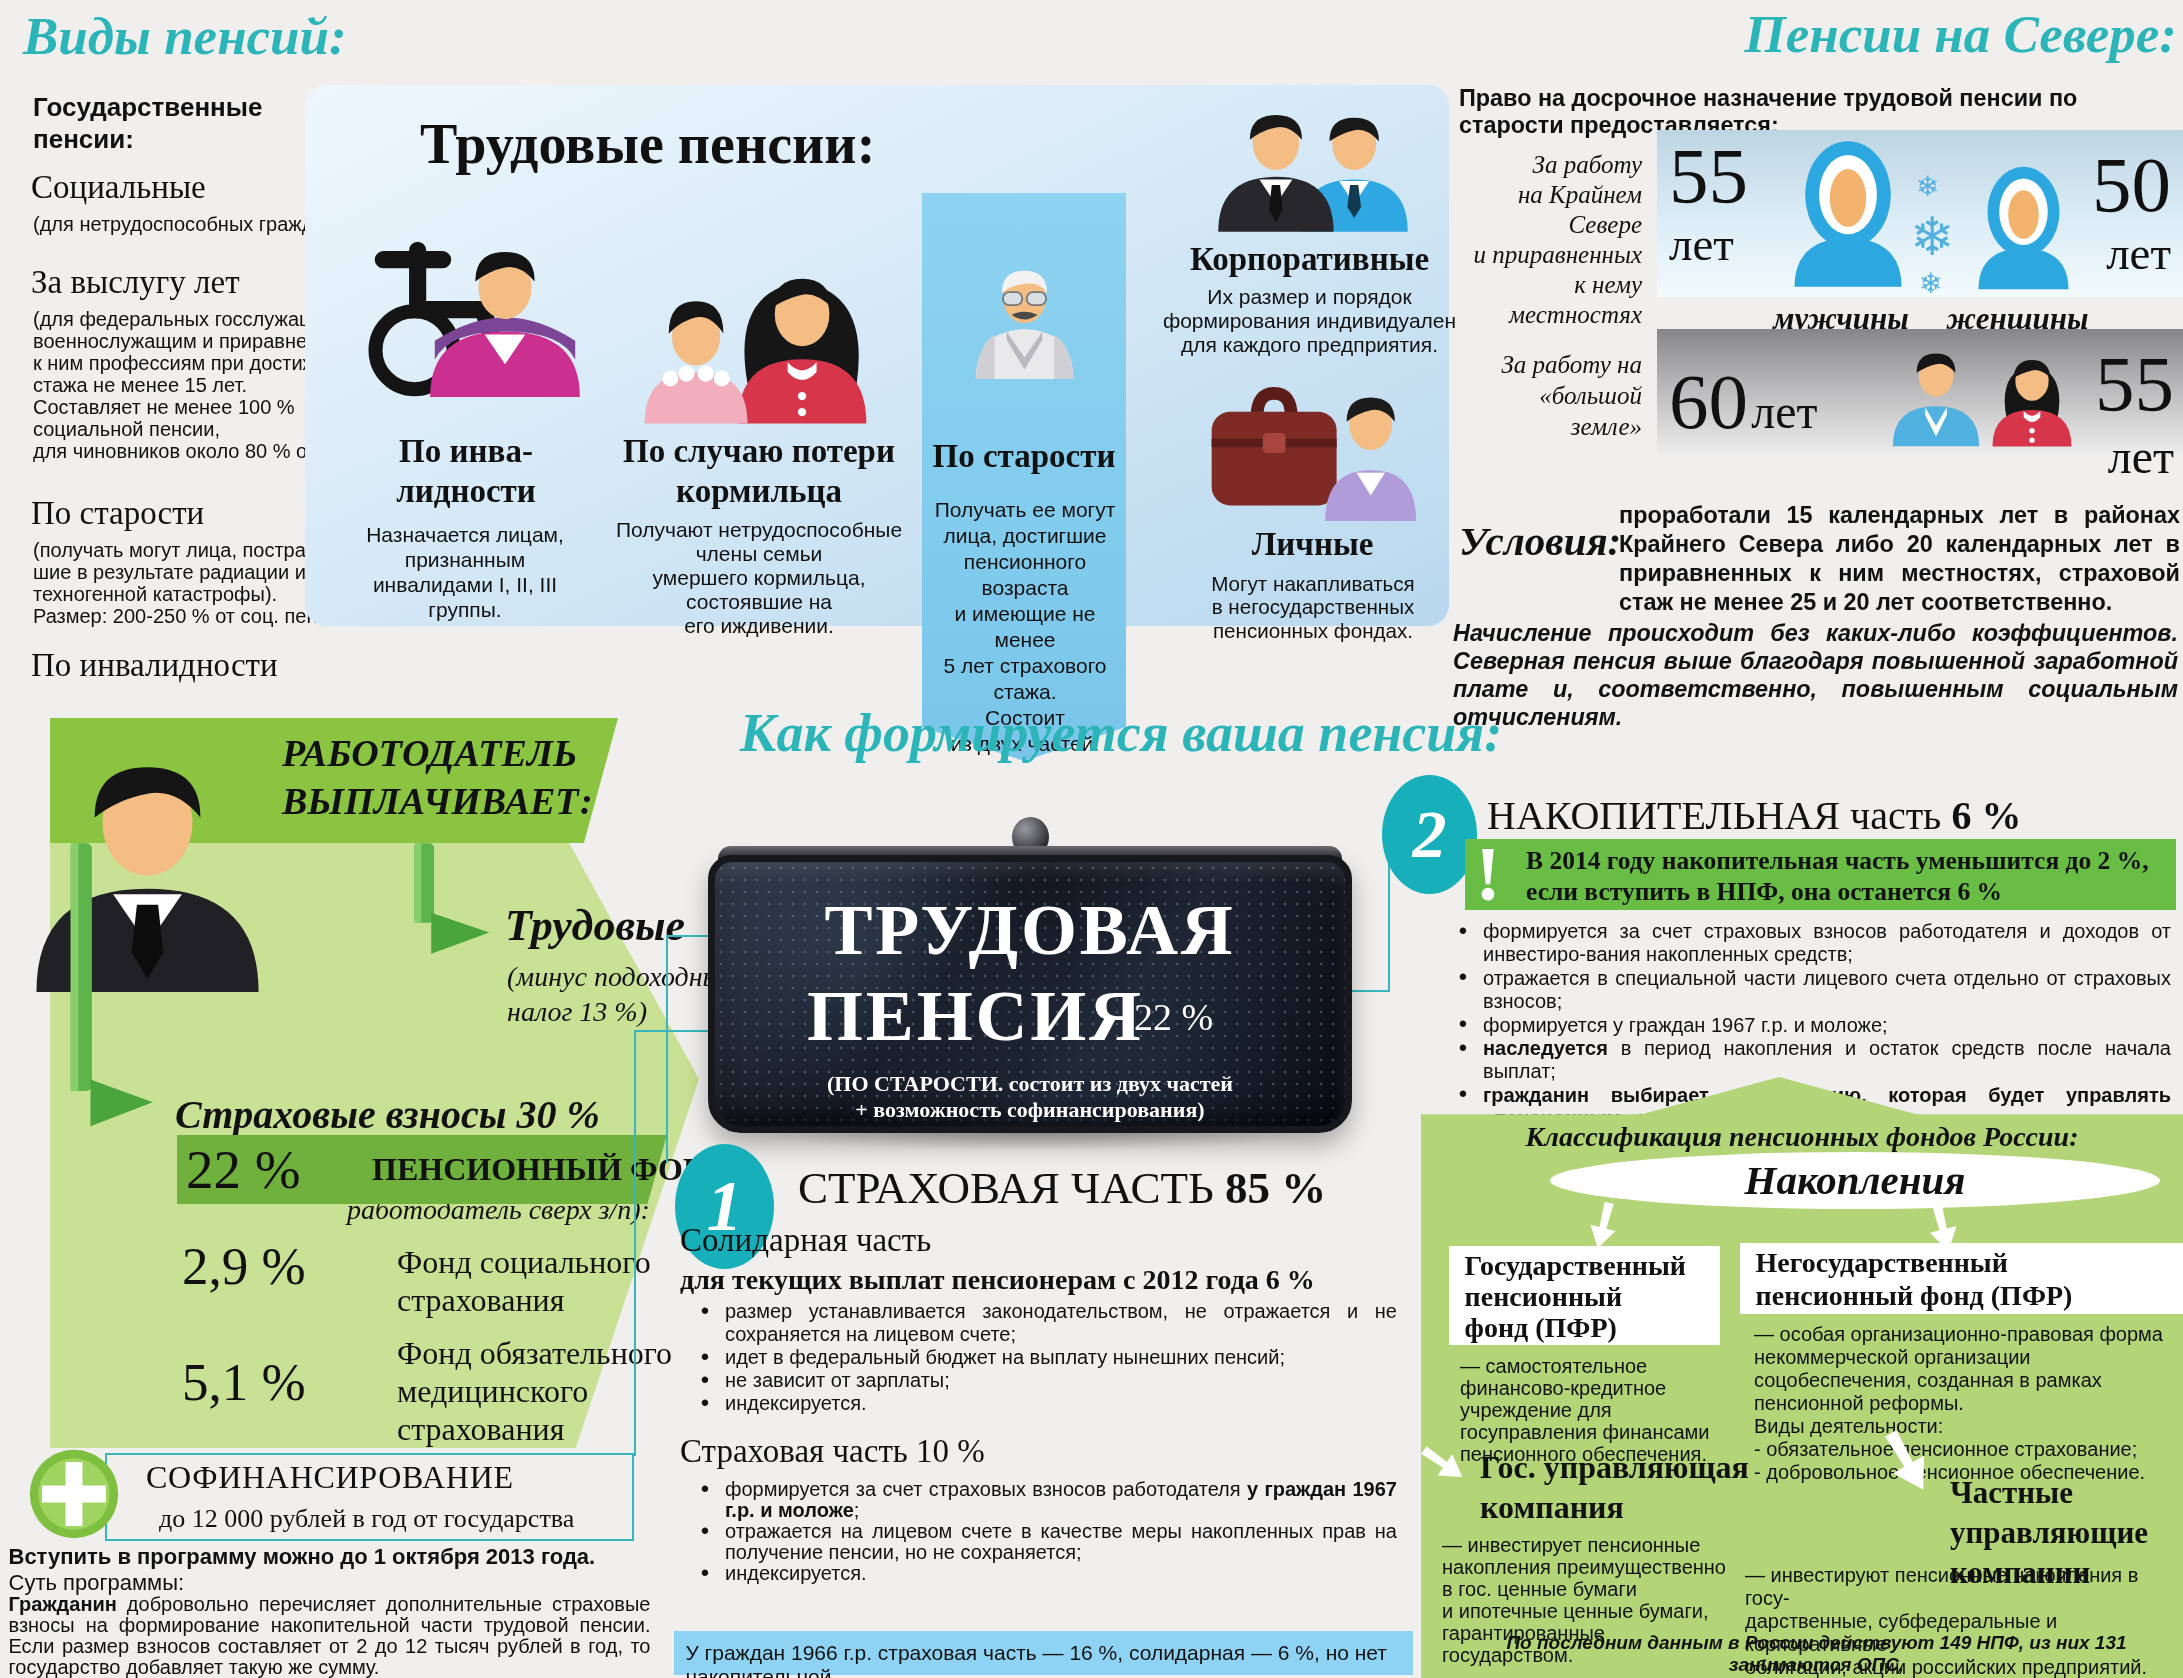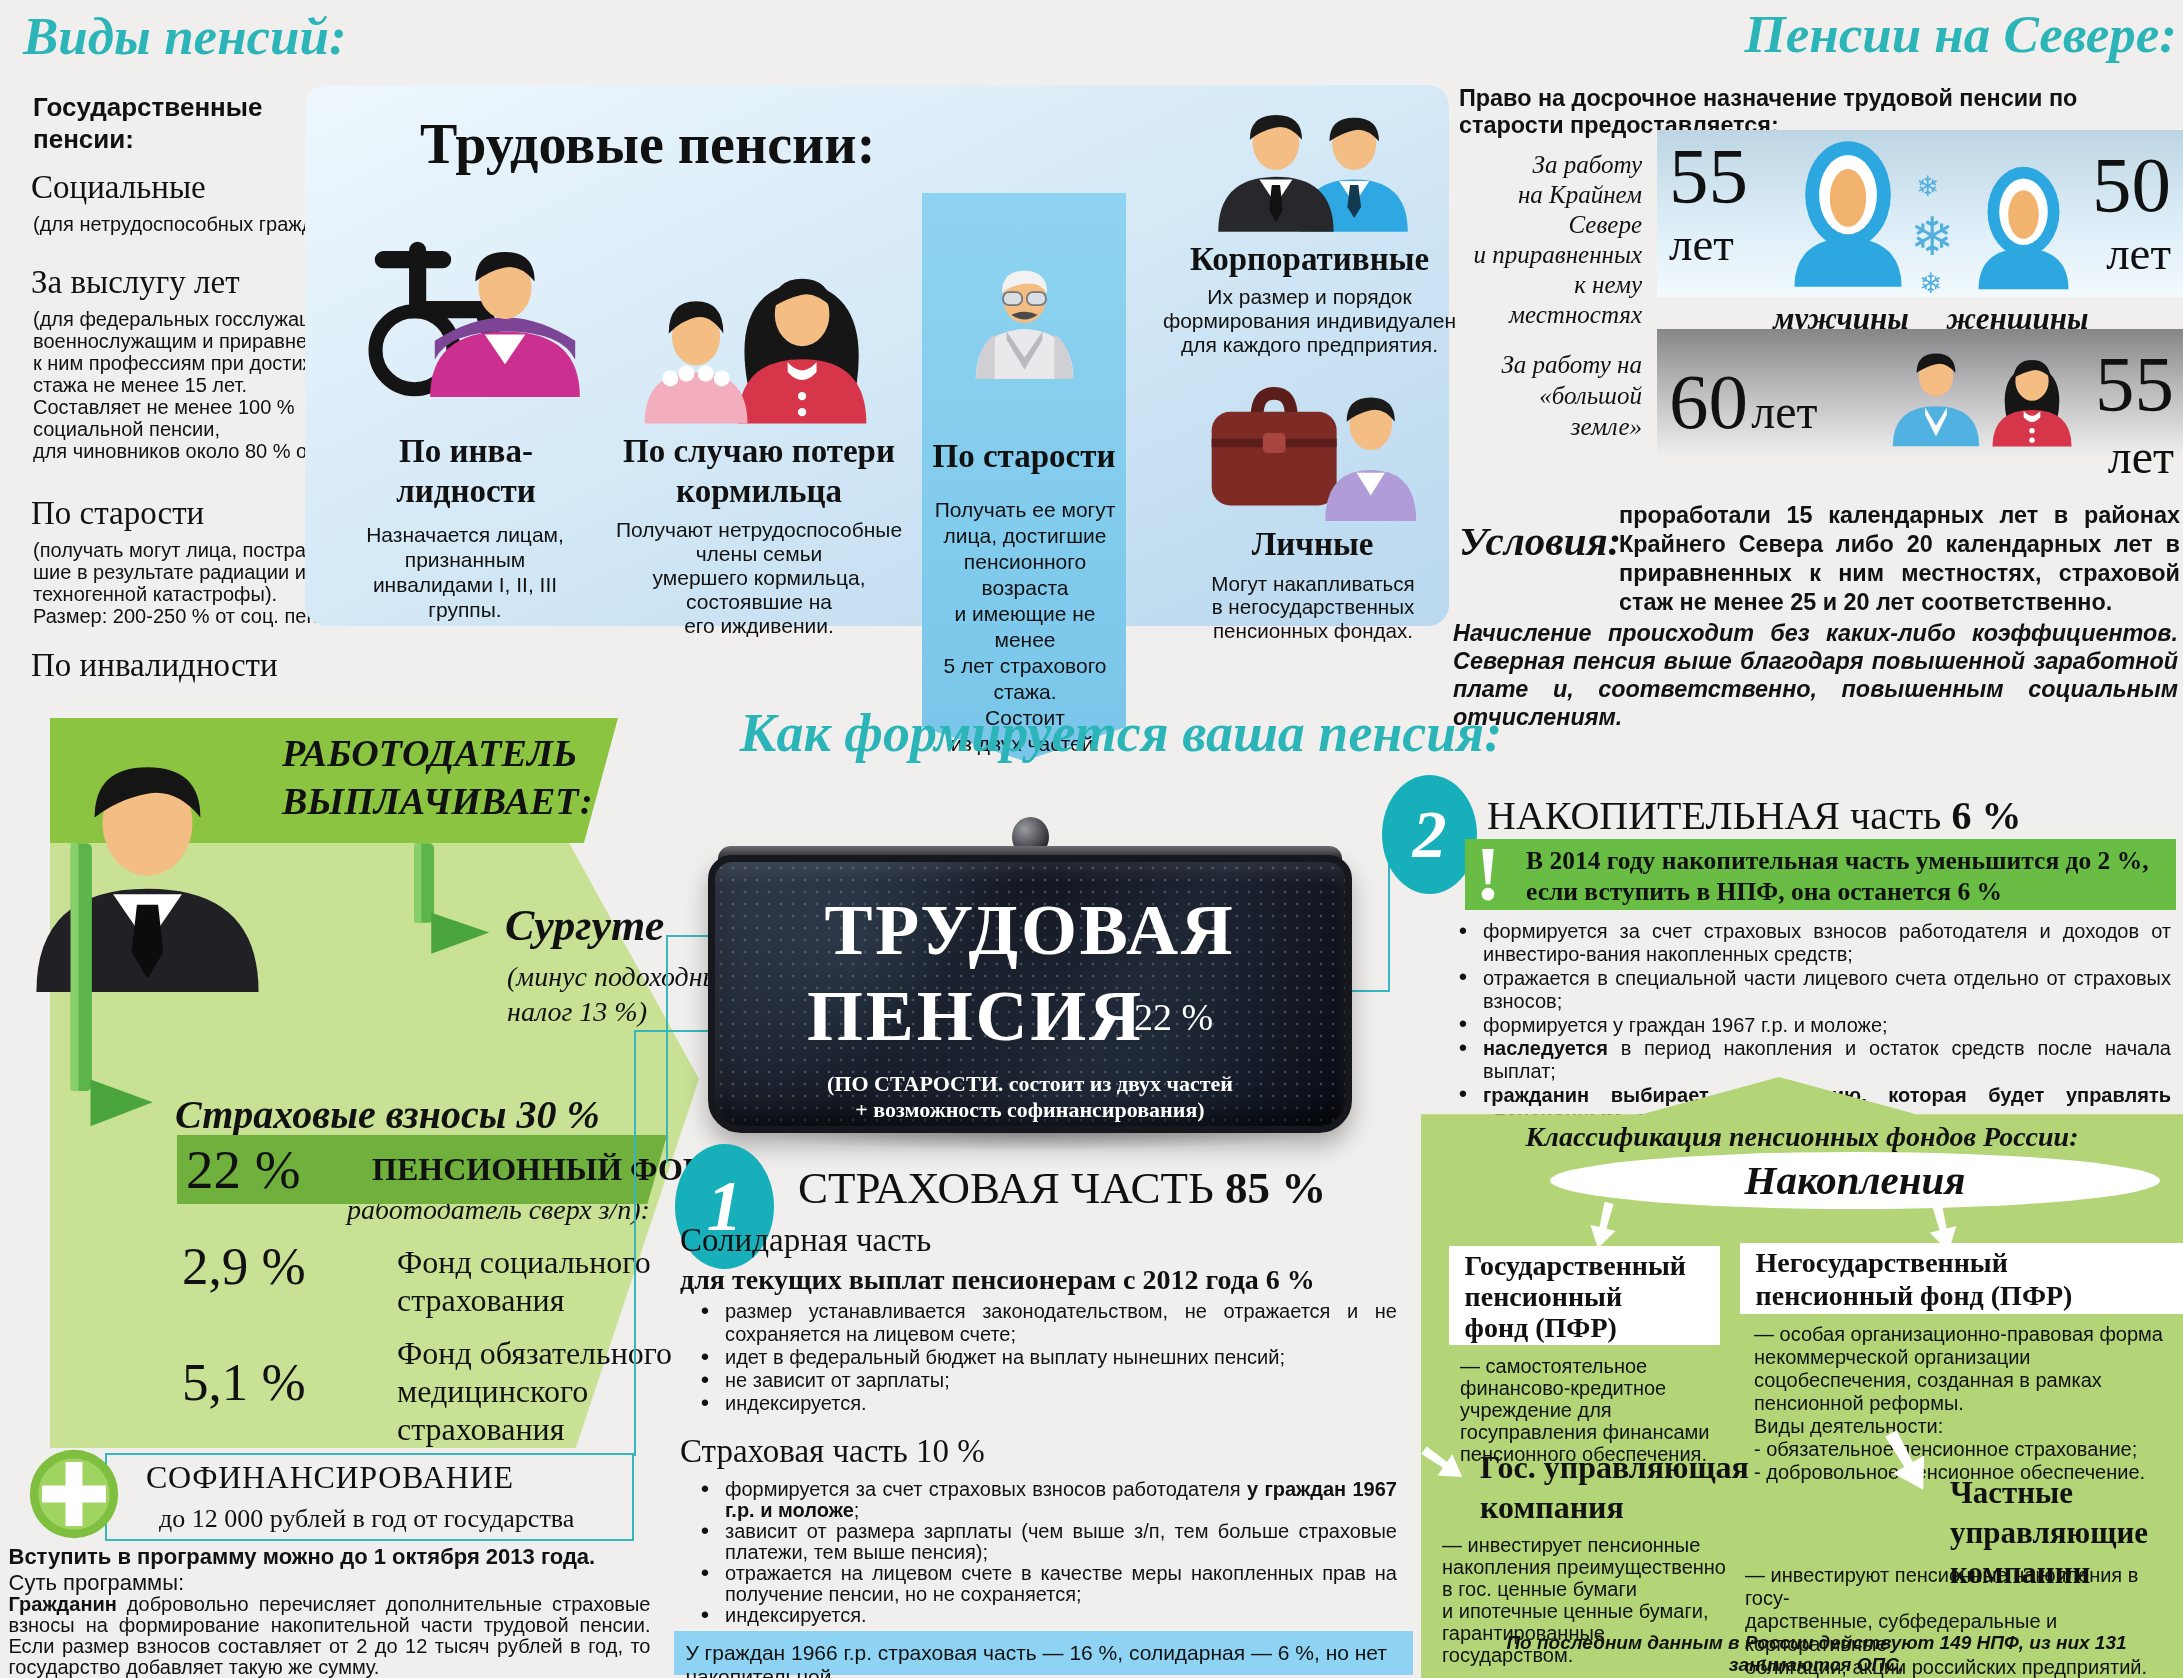--- a/index.html
+++ b/index.html
@@ -206,21 +206,21 @@
     <path d="M30 24 Q30 5 50 5 Q70 5 70 24 Q61 13 50 15 Q39 17 30 24 Z" fill="#151515"></path>
     <path d="M8 90 Q8 51 50 51 Q92 51 92 90 Z" fill="#212125"></path>
     <path d="M37 53 L50 72 L63 53 Z" fill="#fff"></path>
     <path d="M46 57 L54 57 L56 75 L50 85 L44 75 Z" fill="#0c0c0c"></path>
   </svg>
   <svg class="abs" style="left:410px;top:843px;" width="85" height="114" viewBox="0 0 120 160">
     <rect x="6" y="0" width="28" height="112" rx="7" fill="#5cb44a"></rect>
     <rect x="6" y="0" width="10" height="112" fill="#86cf6b"></rect>
     <polygon points="30,98 112,126 30,156" fill="#4aa53d"></polygon>
   </svg>
-  <div class="abs serif it b" style="left:505px;top:900px;font-size:44px;">Сургуте</div>
+  <div class="abs serif it b" style="left:505px;top:900px;font-size:44px;">Трудовые</div>
   <div class="abs serif it pre" style="left:507px;top:959px;font-size:28px;line-height:35px;">(минус подоходный<br>налог 13 %)</div>
   <svg class="abs" style="left:65px;top:843px;" width="92" height="287" viewBox="0 0 130 405">
     <rect x="8" y="0" width="30" height="350" rx="8" fill="#5cb44a"></rect>
     <rect x="8" y="0" width="11" height="350" fill="#86cf6b"></rect>
     <polygon points="36,334 124,366 36,400" fill="#4aa53d"></polygon>
   </svg>
   <div class="abs serif it b" style="left:175px;top:1091px;font-size:40px;">Страховые взносы 30 %</div>
   <div class="abs serif it ctr pre" style="left:321px;top:1157px;width:355px;font-size:28px;line-height:35px;">(перечисления платит<br>работодатель сверх з/п):</div>
 
   <div class="abs band22" style="left:177px;top:1135px;width:490px;height:69px;clip-path:polygon(0 0,100% 0,96% 100%,0 100%);"></div>
@@ -275,21 +275,20 @@
   <div class="abs serif" style="left:680px;top:1264px;font-size:28px;font-weight:bold;">для текущих выплат пенсионерам с 2012 года 6 %</div>
   <ul class="abs blist sans just" style="left:695px;top:1300px;width:702px;font-size:20px;line-height:23px;">
       <li>размер устанавливается законодательством, не отражается и не сохраняется на лицевом счете;</li>
       <li>идет в федеральный бюджет на выплату нынешних пенсий;</li>
       <li>не зависит от зарплаты;</li>
       <li>индексируется.</li>
     </ul>
   <div class="abs serif" style="left:680px;top:1433px;font-size:33px;">Страховая часть 10 %</div>
   <ul class="abs blist sans just" style="left:695px;top:1479px;width:702px;font-size:20px;line-height:21px;">
       <li>формируется  за счет страховых взносов работодателя <b>у граждан 1967 г.р. и моложе</b>;</li>
-      <li>зависит от размера зарплаты (чем выше з/п, тем больше страховые платежи, тем выше пенсия);</li>
       <li>отражается на лицевом счете в качестве меры накопленных прав на получение пенсии, но не сохраняется;</li>
       <li>индексируется.</li>
     </ul>
   <div class="abs strip" style="left:674px;top:1631px;width:739px;height:44px;">
     <div class="sans" style="padding:10px 0 0 11.4px;font-size:21px;">У граждан 1966 г.р. страховая часть — 16 %, солидарная — 6 %, но нет накопительной.</div>
   </div>
 </section>
 
 <section>
   <div class="abs numbadge" style="left:1382px;top:775px;width:95px;height:119px;font-size:68px;">2</div>

